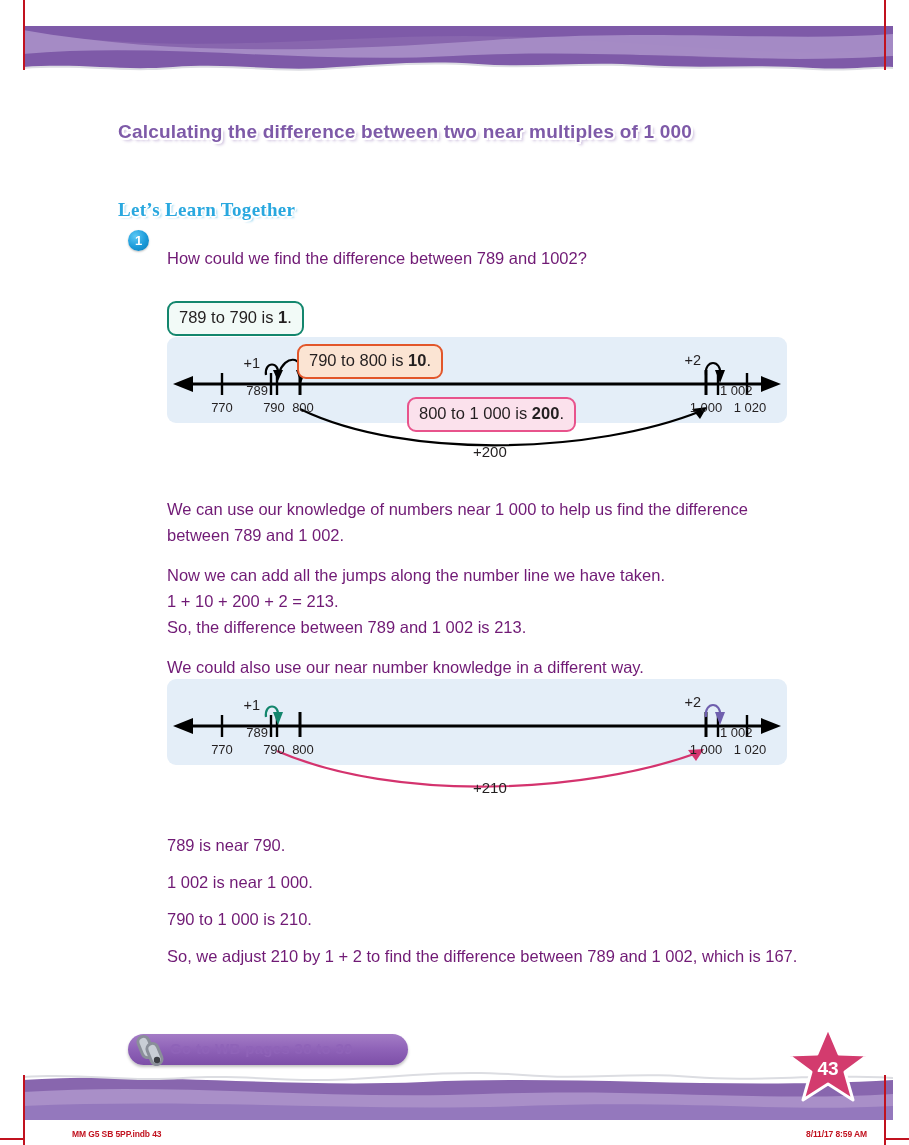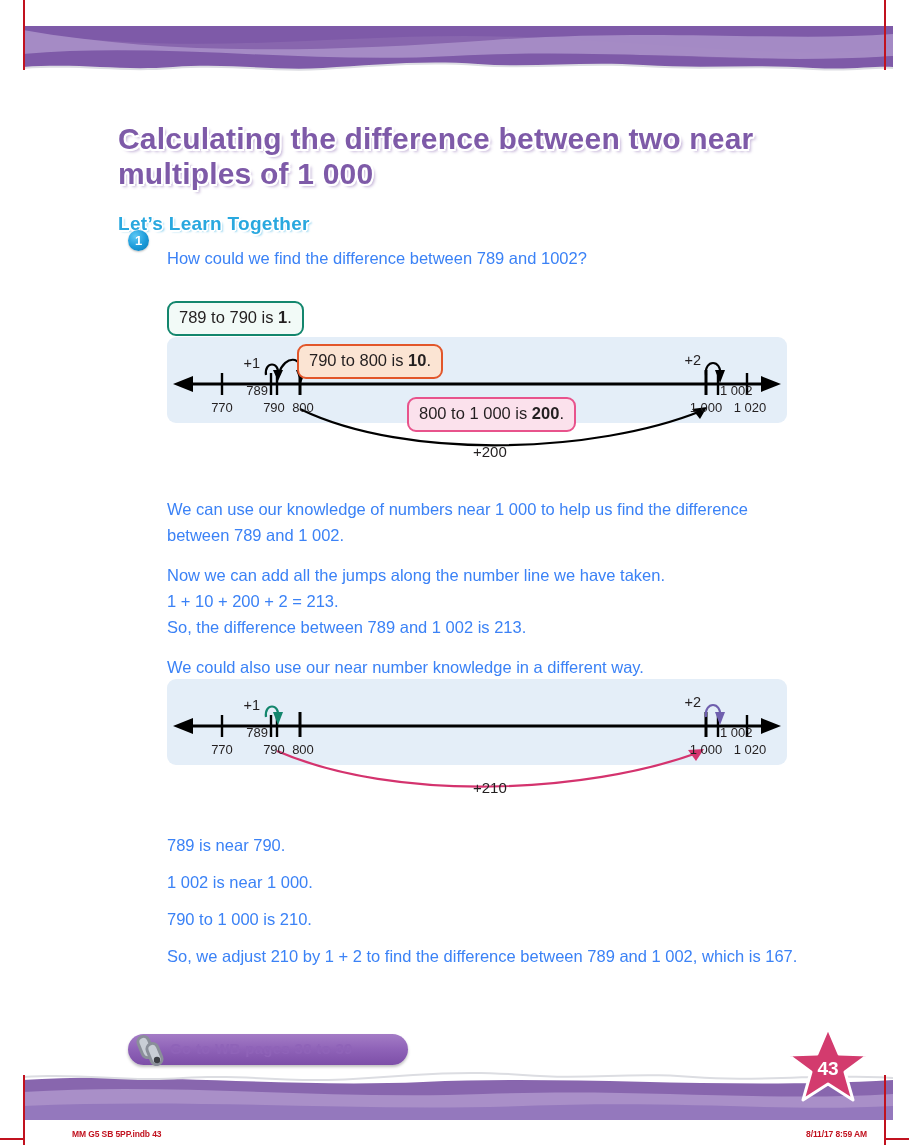--- a/index.html
+++ b/index.html
@@ -18,47 +18,48 @@
   .band{position:absolute;left:23px;width:870px;overflow:hidden;}
   .band svg{display:block;width:100%;height:100%;}
   #header-band{top:26px;height:48px;}
   #footer-band{top:1068px;height:52px;}
 
   
   .page{position:absolute;left:0;top:0;width:909px;height:1145px;}
 
   #page-title{
     position:absolute;left:118px;top:101px;width:700px;
-    font-weight:bold;font-size:30px;line-height:35px;
+    font-weight:bold;font-size:19px;line-height:35px;
     letter-spacing:.2px;
     color:#7e5aa8;
     -webkit-text-stroke:0px;
     text-shadow:
       2px 0 0 #fff, -2px 0 0 #fff, 0 2px 0 #fff, 0 -2px 0 #fff,
       1.6px 1.6px 0 #fff, -1.6px 1.6px 0 #fff, 1.6px -1.6px 0 #fff, -1.6px -1.6px 0 #fff,
       3px 3px 3px rgba(126,90,168,.45);
   }
   #section-heading{
-    position:absolute;left:118px;top:197px;
+    position:absolute;left:118px;top:183px;
     font-weight:bold;font-size:19px;letter-spacing:.3px;
     color:#29a8df;
     text-shadow:
       1.6px 0 0 #fff,-1.6px 0 0 #fff,0 1.6px 0 #fff,0 -1.6px 0 #fff,
       1.2px 1.2px 0 #fff,-1.2px 1.2px 0 #fff,1.2px -1.2px 0 #fff,-1.2px -1.2px 0 #fff,
       2.4px 2.4px 2px rgba(41,168,223,.45);
+    font-family: Liberation Serif, serif;
   }
 
   .qnum{
     position:absolute;left:128px;top:230px;width:21px;height:21px;border-radius:50%;
     background:radial-gradient(circle at 35% 30%, #5bc8f5 0%, #1b9ad9 55%, #0d7ab4 100%);
     color:#fff;font-size:13px;font-weight:bold;line-height:21px;text-align:center;
     box-shadow:0 1px 2px rgba(0,0,0,.25);
   }
 
-  .para{position:absolute;left:167px;font-size:16.5px;line-height:26px;color:#3b82f6;}
+  .para{position:absolute;left:167px;font-size:16.5px;line-height:26px;color:#701a75;}
   .para.w{width:640px;}
 
   #p-q1{top:228px;}
   #p-useline{top:265px;}
   #p-knowledge{top:479px;}
   #p-jumps{top:545px;}
   #p-sum{top:571px;}
   #p-diff{top:597px;}
   #p-another{top:637px;}
   #p-near790{top:815px;}

